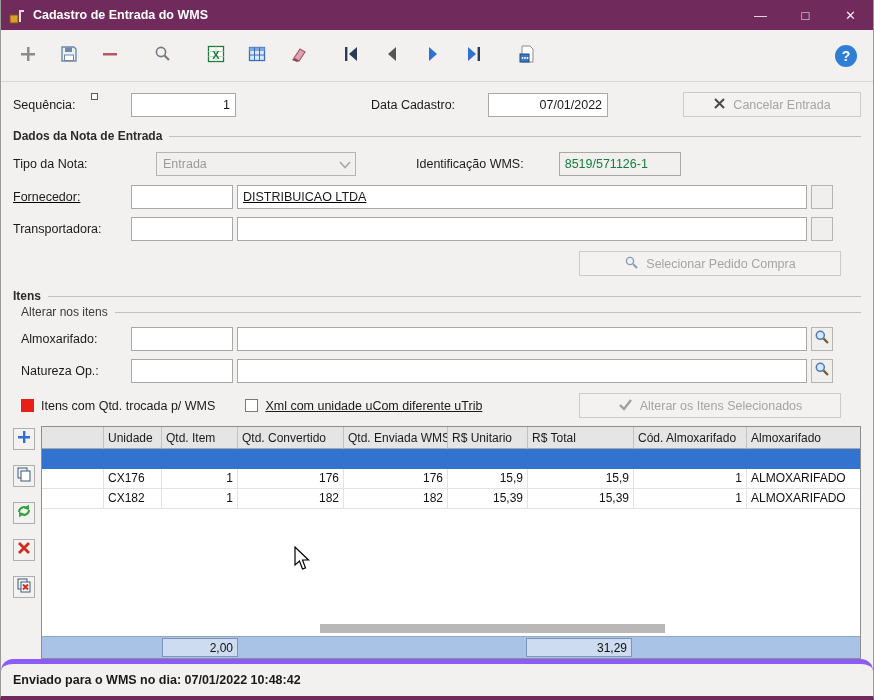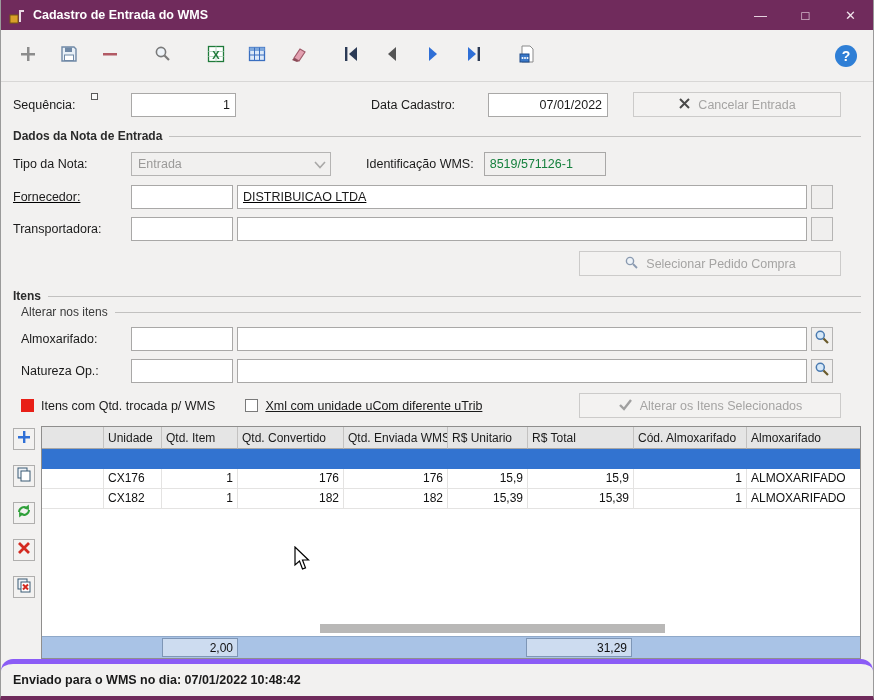--- a/index.html
+++ b/index.html
@@ -167,33 +167,33 @@
     </div>
   </div>
 
   <div class="content">
 
     <div class="frow" style="margin-top:10px;">
       <span class="flabel lab118">Sequência:</span>
       <input class="tbox right" style="width: 105px;" value="1">
       <span class="flabel" style="margin-left:135px;">Data Cadastro:</span>
       <input class="tbox right" style="width: 120px; margin-left: 33px;" value="07/01/2022">
-      <button class="btn disabled" style="width:208px;margin-left:auto;margin-right:20px;">
+      <button class="btn disabled" style="width:178px;margin-left:auto;">
         <span><svg width="13" height="13" viewBox="0 0 13 13">
               <path d="M2 2 L11 11 M11 2 L2 11" stroke="#4a4a4a" stroke-width="2"></path>
             </svg></span>
         <span>Cancelar Entrada</span>
       </button>
     </div>
 
     <div class="group-title" style="margin-top:12px;">
         <span>Dados da Nota de Entrada</span>
       </div>
 
-    <div class="frow" style="margin-top:9px;">
+    <div class="frow" style="margin-top:9px;gap:25px;">
       <span class="flabel lab118">Tipo da Nota:</span>
       <div class="combo">
         <span class="combo-text">Entrada</span>
         <span><svg width="12" height="8" viewBox="0 0 12 8">
               <path d="M1 1 L6 6.5 L11 1" stroke="#a9a8a7" stroke-width="1.6" fill="none"></path>
             </svg></span>
       </div>
       <span class="flabel" style="margin-left:35px;">Identificação WMS:</span>
       <input class="tbox gray" style="width: 122px; margin-left: 10px;" readonly="" value="8519/571126-1">
     </div>

